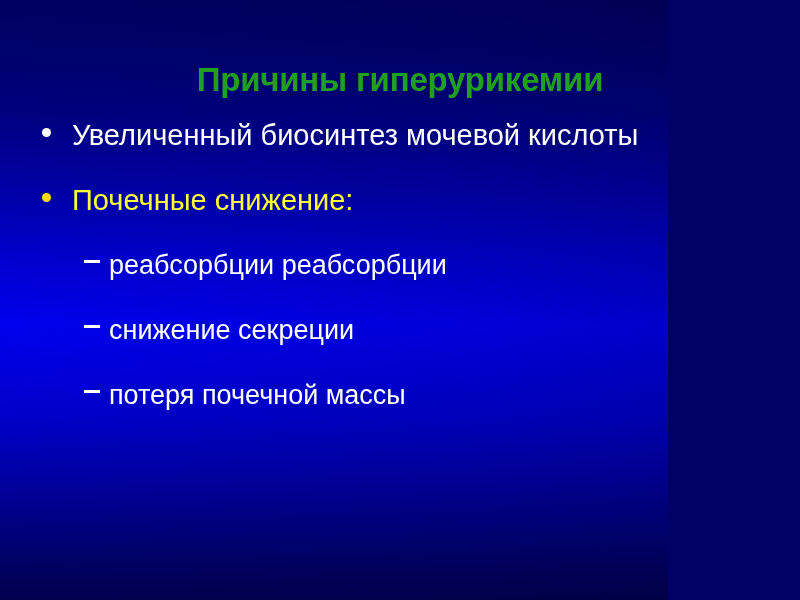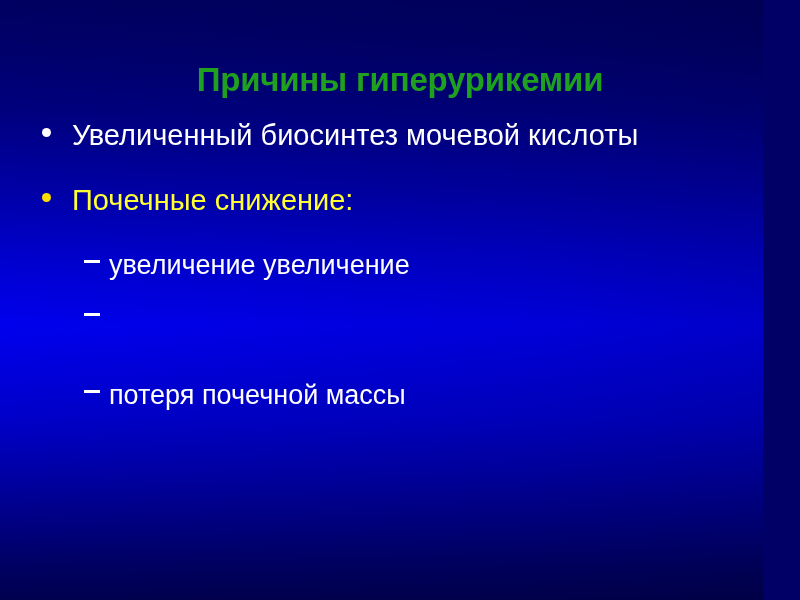--- a/index.html
+++ b/index.html
@@ -11,21 +11,21 @@
     overflow: hidden;
   }
 
   body {
     font-family: "Liberation Sans", sans-serif;
     background: #000066;
   }
 
   #slide {
     position: relative;
-    width: 763px;
+    width: 668px;
     height: 600px;
     overflow: hidden;
     background:
       linear-gradient(to bottom,
         #000061 0px,
         #000068 40px,
         #00007e 110px,
         #0000a6 190px,
         #0000cc 255px,
         #0000e4 305px,
@@ -160,27 +160,28 @@
         <span class="marker-dot c-yellow-dot">
           <span class="glyph"></span>
         </span>
         <span class="bullet-text c-yellow">Почечные снижение:</span>
       </div>
 
       <div class="bullet-row level2">
         <span class="marker-dash">
           <span class="glyph"></span>
         </span>
-        <span class="bullet-text c-white">увеличение увеличение</span>
+        <span class="bullet-text c-white">реабсорбции реабсорбции</span>
       </div>
 
       <div class="bullet-row level2">
         <span class="marker-dash">
           <span class="glyph"></span>
         </span>
+        <span class="bullet-text c-white">снижение секреции</span>
       </div>
 
       <div class="bullet-row level2">
         <span class="marker-dash">
           <span class="glyph"></span>
         </span>
         <span class="bullet-text c-white">потеря почечной массы</span>
       </div>
 
     </div>

